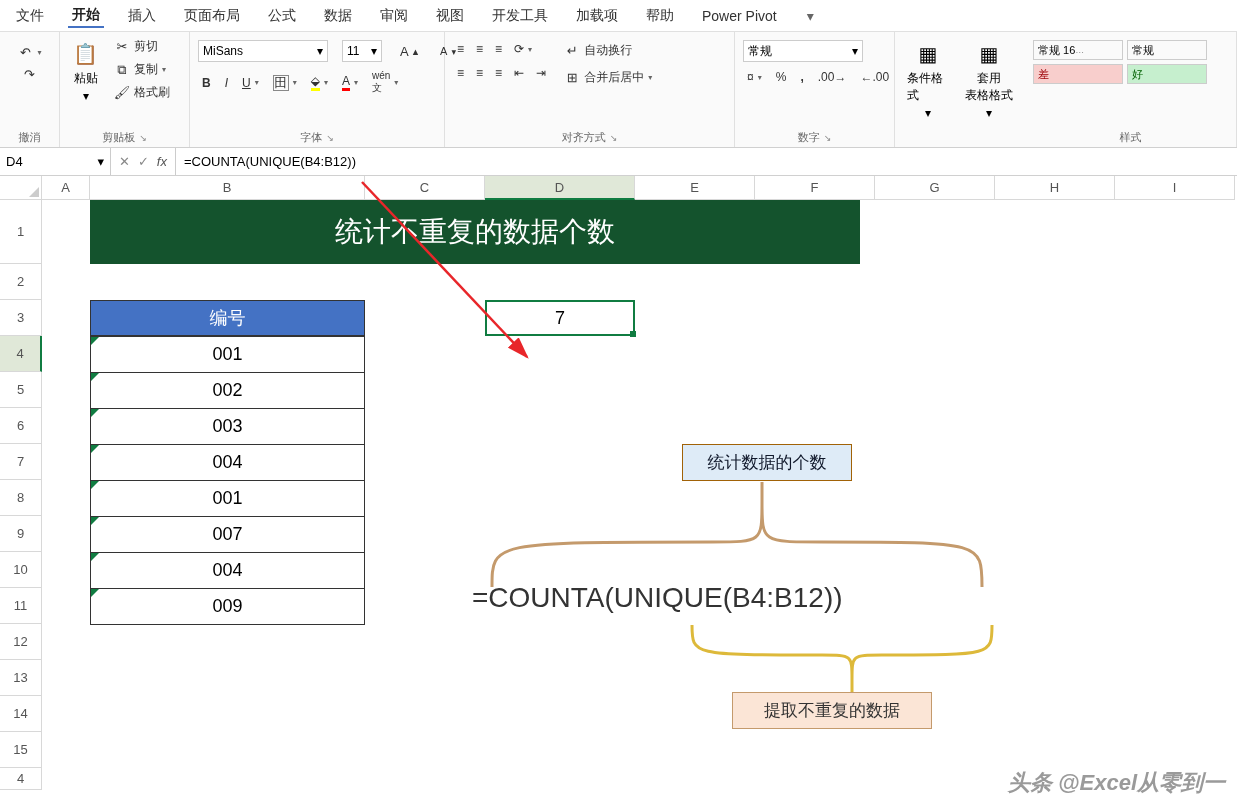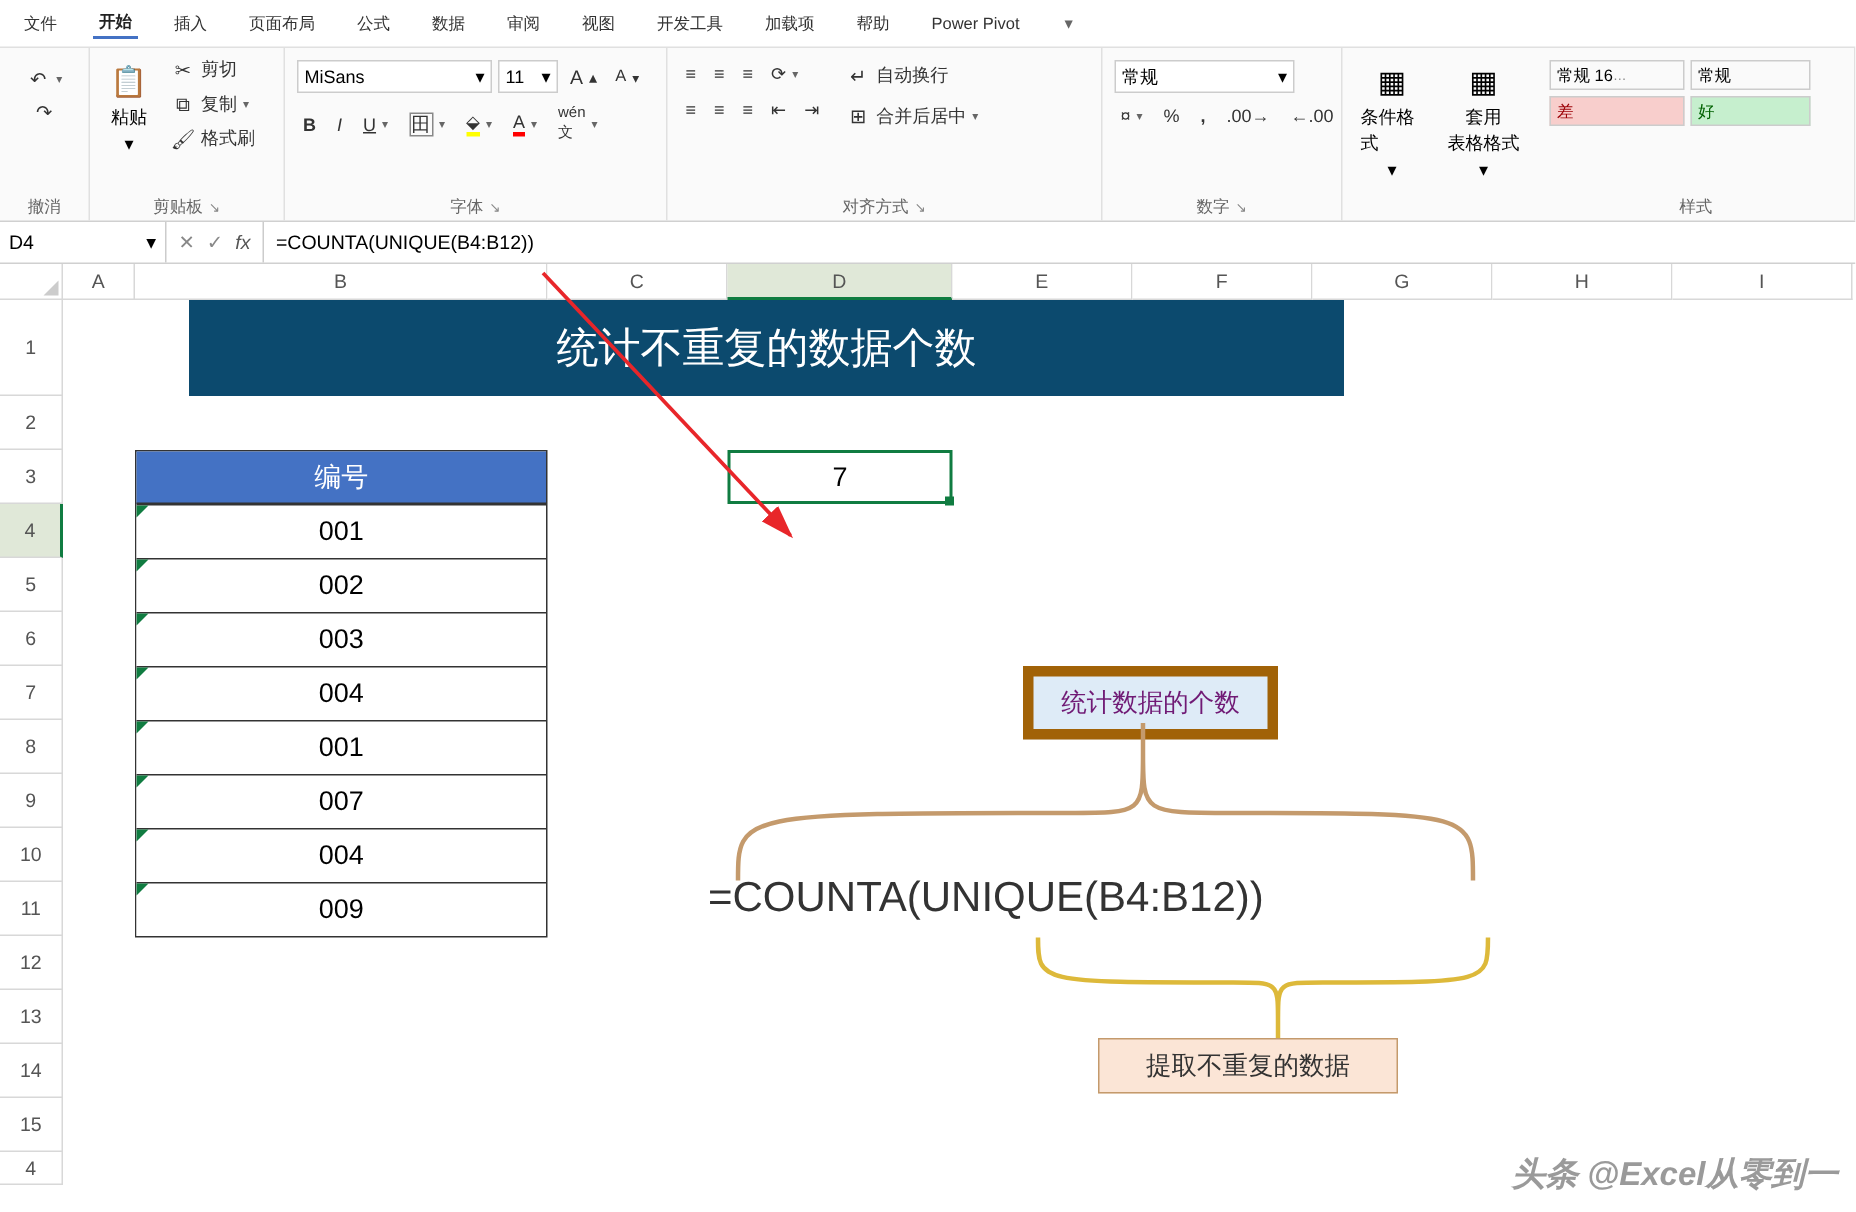--- a/index.html
+++ b/index.html
@@ -1,19 +1,19 @@
 <!DOCTYPE html>
 <html><head>
 <meta charset="utf-8">
 <style>
 * { margin: 0; padding: 0; box-sizing: border-box; font-family: "Microsoft YaHei", "MiSans", sans-serif; }
 body { background: #fff; width: 1237px; height: 808px; overflow: hidden; position: relative; }
 
 
-.menu-bar { display: flex; align-items: center; padding: 4px 12px; gap: 20px; font-size: 11px; color: #333; border-bottom: 1px solid #e0e0e0; height: 32px; }
+.menu-bar { display: flex; align-items: center; padding: 4px 12px; gap: 20px; font-size: 14px; color: #333; border-bottom: 1px solid #e0e0e0; height: 32px; }
 .menu-bar .tab { cursor: pointer; padding: 2px 4px; }
 .menu-bar .tab.active { font-weight: bold; border-bottom: 2px solid #4472C4; color: #222; }
 .ribbon-dd { margin-left: 6px; color: #666; }
 
 
 .ribbon { display: flex; border-bottom: 1px solid #d0d0d0; height: 116px; background: #fafafa; }
 .ribbon-group { border-right: 1px solid #e0e0e0; padding: 4px 8px 2px 8px; display: flex; flex-direction: column; justify-content: space-between; }
 .ribbon-group-label { text-align: center; font-size: 11px; color: #666; padding: 2px 0 0 0; display: flex; justify-content: center; align-items: center; gap: 4px; }
 .ribbon-group-label .exp { font-size: 9px; color: #888; }
 .ribbon-content { display: flex; align-items: flex-start; gap: 6px; flex: 1; }
@@ -56,36 +56,36 @@
 .col-header { height: 24px; }
 .col-header.active { background: #e0e8d8; border-bottom: 2px solid #107c41; }
 .row-header { height: 36px; width: 42px; }
 .row-header.active { background: #e0e8d8; border-right: 2px solid #107c41; }
 .row-header.rh-top { height: 64px; }
 .cells { position: relative; }
 
 
 .content { position: absolute; left: 0; top: 0; }
 
-.title-banner { position: absolute; background: #0c4a6e; color: #fff; font-size: 28px; display: flex; align-items: center; justify-content: center; margin-left: 36px; }
+.title-banner { position: absolute; background: #14532d; color: #fff; font-size: 28px; display: flex; align-items: center; justify-content: center; }
 
 .data-table { position: absolute; border: 1.5px solid #333; }
 .data-table .hdr { background: #4472C4; color: #fff; text-align: center; font-size: 18px; padding: 5px 0; border-bottom: 1px solid #333; }
 .data-table .cell { border-top: 1px solid #333; text-align: center; font-size: 18px; padding: 5px 0; position: relative; background: #fff; height: 36px; display: flex; align-items: center; justify-content: center; }
 .data-table .cell::before { content: ""; position: absolute; left: 0; top: 0; width: 0; height: 0; border-top: 8px solid #107c41; border-right: 8px solid transparent; }
 
 .result-box { position: absolute; }
 .result-box .hdr { background: #70AD47; color: #fff; text-align: center; font-size: 17px; padding: 5px 0; border: 1.5px solid #333; }
 .result-box .val { text-align: center; font-size: 18px; padding: 5px 0; border: 2px solid #107c41; background: #fff; position: relative; height: 36px; display: flex; align-items: center; justify-content: center; }
 .result-box .val::after { content: ""; position: absolute; right: -3px; bottom: -3px; width: 6px; height: 6px; background: #107c41; }
 
 .arrow-red { position: absolute; }
 
 .annot-box { position: absolute; padding: 6px 16px; font-size: 17px; text-align: center; }
-.annot-blue { background: #DEEBF7; border: 7px solid #a16207; color: #701a75; }
+.annot-blue { background: #DEEBF7; border: 1px solid #a16207; color: #0f172a; }
 .annot-gold { background: #FBE5D6; border: 1px solid #C49A6C; color: #333; }
 
 .brace { position: absolute; }
 .big-formula { position: absolute; font-size: 28px; color: #333; }
 
 .watermark { position: absolute; right: 12px; bottom: 10px; font-size: 22px; color: rgba(120,120,120,0.75); font-weight: bold; font-style: italic; text-shadow: 0 0 2px #fff; }
 </style>
 </head>
 <body>
 
@@ -144,21 +144,21 @@
       </div>
     </div>
     <div class="ribbon-group-label">
         <span>剪贴板</span>
         <span class="exp">↘</span>
       </div>
   </div>
 
   <div class="ribbon-group" style="width:255px">
     <div class="ribbon-content vstack" style="gap:6px; padding-top:4px">
-      <div style="display:flex; gap:4px; align-items:center">
+      <div style="display:flex; gap:14px; align-items:center">
         <div class="font-name">
             <span>MiSans</span>
             <span class="dd">▾</span>
           </div>
         <div class="font-size">
             <span>11</span>
             <span class="dd">▾</span>
           </div>
         <span class="btn" style="font-size:13px">A<sup>▴</sup></span>
         <span class="btn" style="font-size:11px">A<sup>▾</sup></span>

